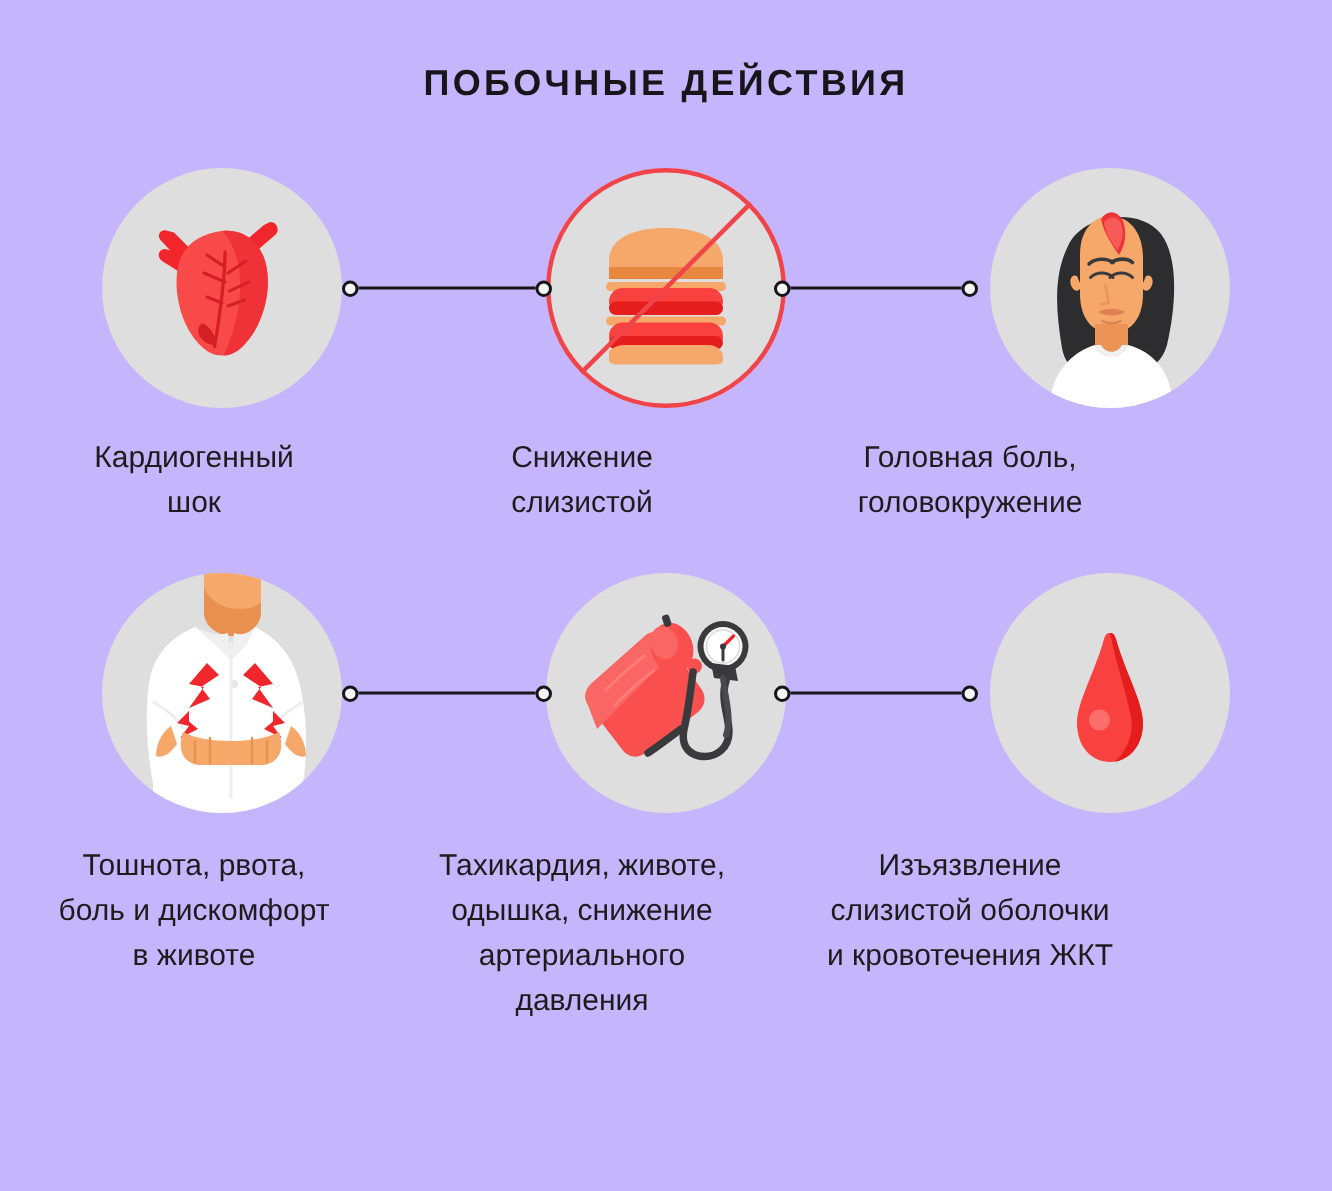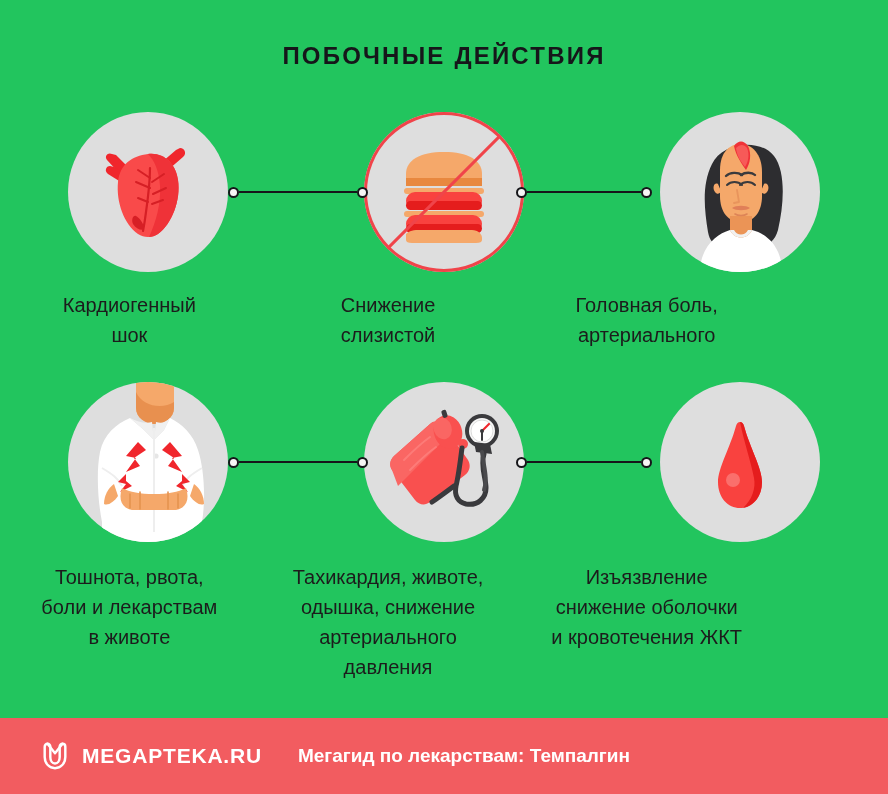--- a/index.html
+++ b/index.html
@@ -11,21 +11,21 @@
     height: 794px;
     background: #f5f5f5;
     font-family: "Liberation Sans", sans-serif;
     overflow: hidden;
     position: relative;
   }
   .infographic {
     position: relative;
     width: 888px;
     height: 794px;
-    background: #22c55e;
+    background: #c4b5fd;
   }
   .title {
     position: absolute;
     top: 42px;
     left: 0;
     width: 888px;
     text-align: center;
     font-size: 24px;
     font-weight: bold;
     letter-spacing: 2.2px;
@@ -248,21 +248,21 @@
       <span class="dot"></span>
     </div>
   </div>
 
   <div class="captions cap-1">
     <div class="caption">Кардиогенный
 шок</div>
     <div class="caption">Снижение
 слизистой</div>
     <div class="caption">Головная боль,
-артериального</div>
+головокружение</div>
   </div>
 
   <div class="row row-2">
     <div class="cells">
 
       <div class="cell">
         <div class="bubble-wrap">
           <div class="bubble">
             <svg viewBox="0 0 160 160">
               <path d="M68 0 L106 0 L106 26 C106 36 96 42 87 42 C78 42 68 36 68 26 Z" fill="#f5a86a"></path>
@@ -336,33 +336,25 @@
     </div>
     <div class="connector conn-2">
       <span class="dot"></span>
       <span class="line"></span>
       <span class="dot"></span>
     </div>
   </div>
 
   <div class="captions cap-2">
     <div class="caption">Тошнота, рвота,
-боли и лекарствам
+боль и дискомфорт
 в животе</div>
     <div class="caption">Тахикардия, животе,
 одышка, снижение
 артериального
 давления</div>
     <div class="caption">Изъязвление
-снижение оболочки
+слизистой оболочки
 и кровотечения ЖКТ</div>
   </div>
 
-  <div class="footer">
-    <svg class="footer-logo-mark" viewBox="0 0 32 32">
-      <path d="M5 6 C5 4.3 6.3 3 8 3 C9.7 3 11 4.3 11 6 L11 17 C11 21 13 24 16 24 C19 24 21 21 21 17 L21 6 C21 4.3 22.3 3 24 3 C25.7 3 27 4.3 27 6 L27 17 C27 24 22 29 16 29 C10 29 5 24 5 17 Z" fill="none" stroke="#ffffff" stroke-width="2.6" stroke-linejoin="round"></path>
-      <path d="M8 3 L16 13 L24 3" fill="none" stroke="#ffffff" stroke-width="2.6" stroke-linecap="round" stroke-linejoin="round"></path>
-    </svg>
-    <span class="footer-brand">MEGAPTEKA.RU</span>
-    <span class="footer-tagline">Мегагид по лекарствам: Темпалгин</span>
-  </div>
 
 </div>
 
 </body></html>

